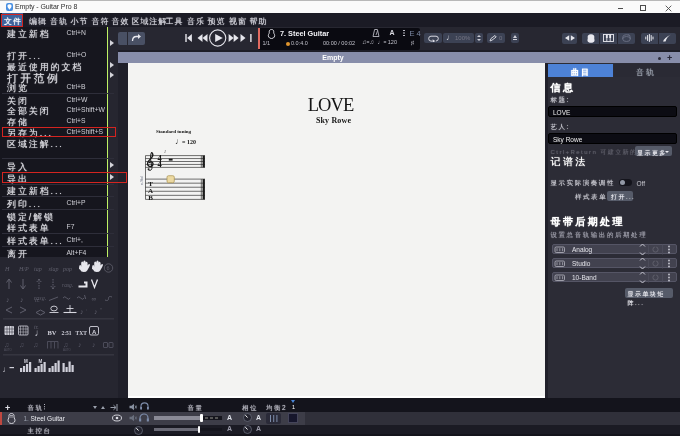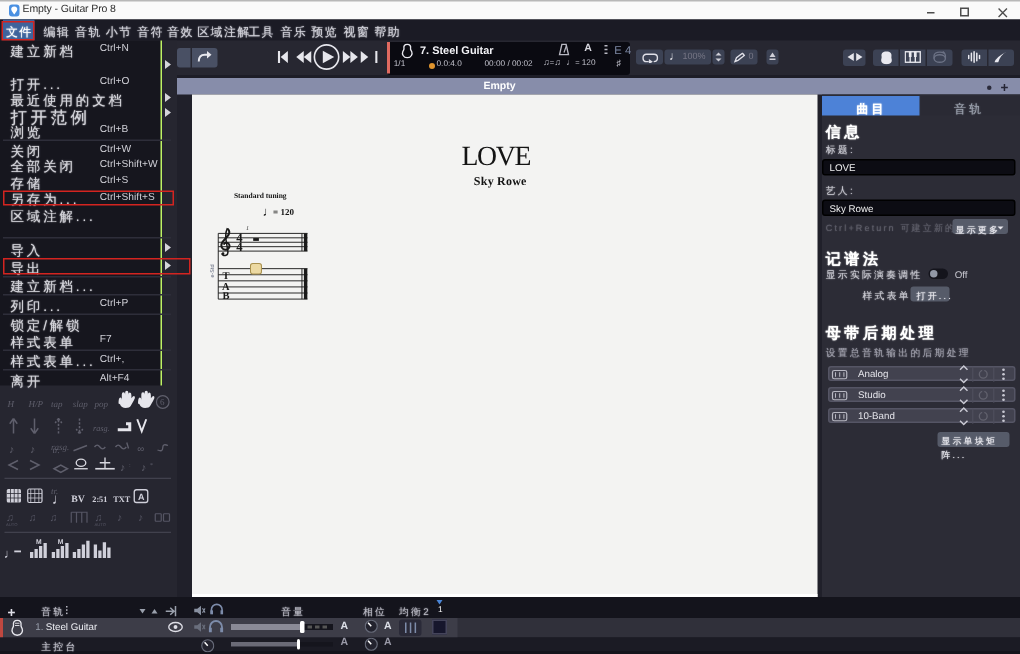--- a/index.html
+++ b/index.html
@@ -193,21 +193,21 @@
   <div class="abs cjk" style="left:2.5px;top:32.5px;font-size:6.5px">标题:</div>
   <div class="abs" style="left:0;top:43px;width:129px;height:10.5px;background:#0c0c13;border:1px solid #000;border-radius:2px"></div>
   <div class="abs" style="left:5px;top:45.5px;font-size:6.5px;color:#eee">LOVE</div>
   <div class="abs cjk" style="left:2.5px;top:59.5px;font-size:6.5px">艺人:</div>
   <div class="abs" style="left:0;top:70px;width:129px;height:10.5px;background:#0c0c13;border:1px solid #000;border-radius:2px"></div>
   <div class="abs" style="left:5px;top:72.5px;font-size:6.5px;color:#eee">Sky Rowe</div>
   <div class="abs cjk" style="left:2.5px;top:85px;font-size:6px;color:#5d5d68">Ctrl+Return 可建立新的一...</div>
   <div class="abs" style="left:87px;top:83px;width:37px;height:10px;background:#565b69;border-radius:2px"></div>
   <div class="abs cjk" style="left:89px;top:85.5px;font-size:6px;color:#e8e8ee">显示更多</div>
       <div class="abs" style="left:117px;top:88px;width:0;height:0;border-left:2.2px solid transparent;border-right:2.2px solid transparent;border-top:2.8px solid #e8e8ee"></div>
-  <div class="abs cjk" style="left:2.5px;top:103px;font-size:10px;font-weight:bold;color:#fff">记谱法</div>
+  <div class="abs cjk" style="left:2.5px;top:92px;font-size:10px;font-weight:normal;color:#fff">记谱法</div>
   <div class="abs cjk" style="left:2.5px;top:116px;font-size:6.5px">显示实际演奏调性</div>
   <div class="abs" style="left:70.5px;top:116px;width:13.5px;height:7px;border-radius:3.5px;background:#14141c"></div>
   <div class="abs" style="left:71.5px;top:117px;width:5px;height:5px;border-radius:50%;background:#9298a6"></div>
   <div class="abs" style="left:88.5px;top:116.5px;font-size:6.5px">Off</div>
   <div class="abs cjk" style="left:27px;top:130px;font-size:6.5px">样式表单</div>
   <div class="abs" style="left:59px;top:127.5px;width:26px;height:10px;background:#565b69;border-radius:2px"></div>
   <div class="abs cjk" style="left:63px;top:130px;font-size:6px;color:#e8e8ee">打开...</div>
   <div class="abs cjk" style="left:2.5px;top:152px;font-size:10px;font-weight:bold;color:#fff">母带后期处理</div>
   <div class="abs cjk" style="left:2.5px;top:168px;font-size:6.5px;color:#9a9aa6">设置总音轨输出的后期处理</div>
 

